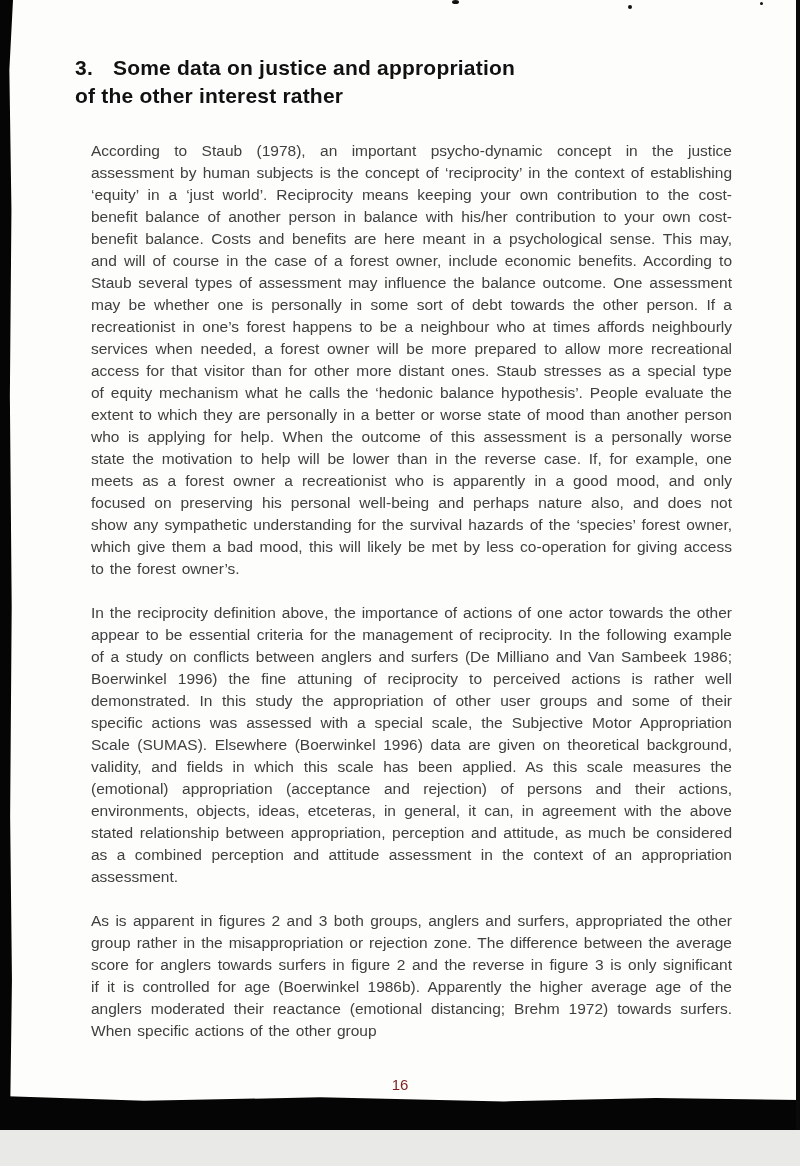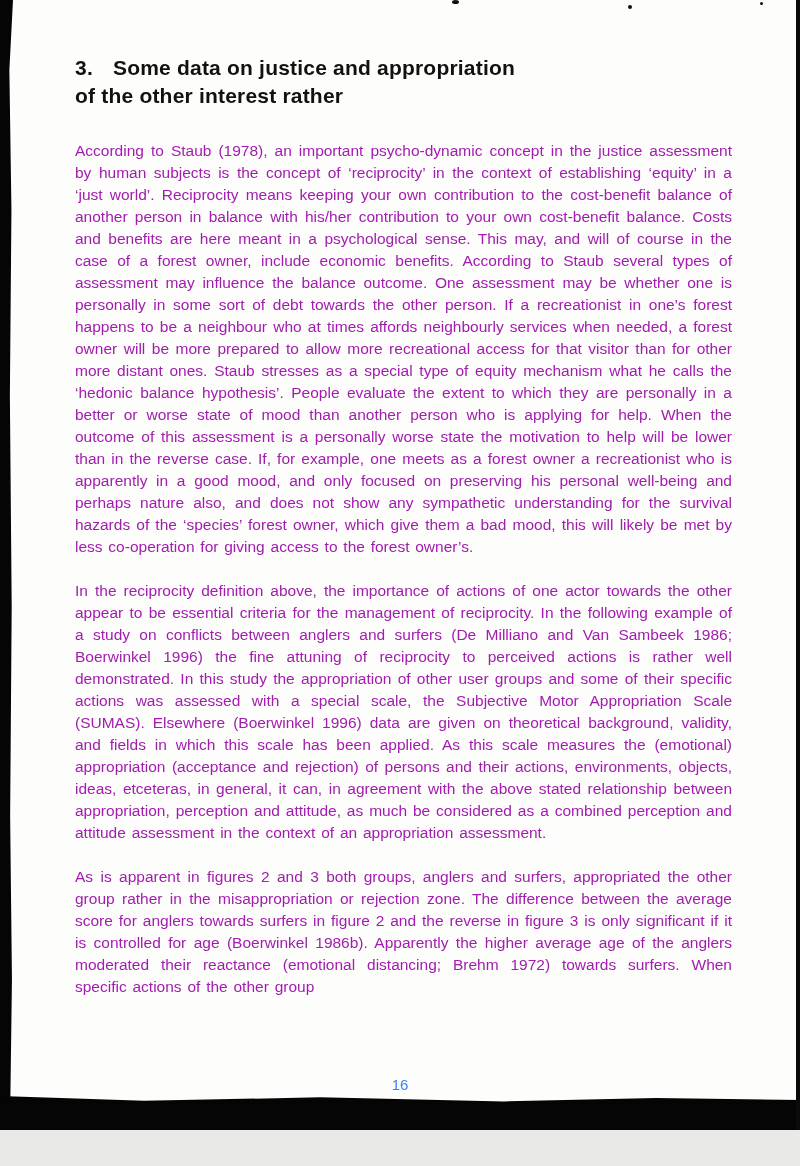--- a/index.html
+++ b/index.html
@@ -61,32 +61,32 @@
     letter-spacing: 0.2px;
     color: #111;
   }
   .h-num {
     display: inline-block;
     width: 38px;
   }
   p.body-par {
     font-size: 15.5px;
     line-height: 22px;
-    margin: 0 0 22px 0;
+    margin: 0 0 22px 16px;
     text-align: justify;
     word-spacing: 1.5px;
-    color: #a21caf;
+    color: #404040;
   }
   .page-number {
     position: absolute;
     left: 0; top: 1076px;
     width: 800px;
     text-align: center;
     font-size: 15px;
-    color: #3b82f6;
+    color: #7f1d1d;
   }
 </style>
 </head>
 <body>
 
 <div class="scan-page">
 
   <div class="edge-left"></div>
   <div class="edge-bottom"></div>
   <div class="edge-right"></div>

